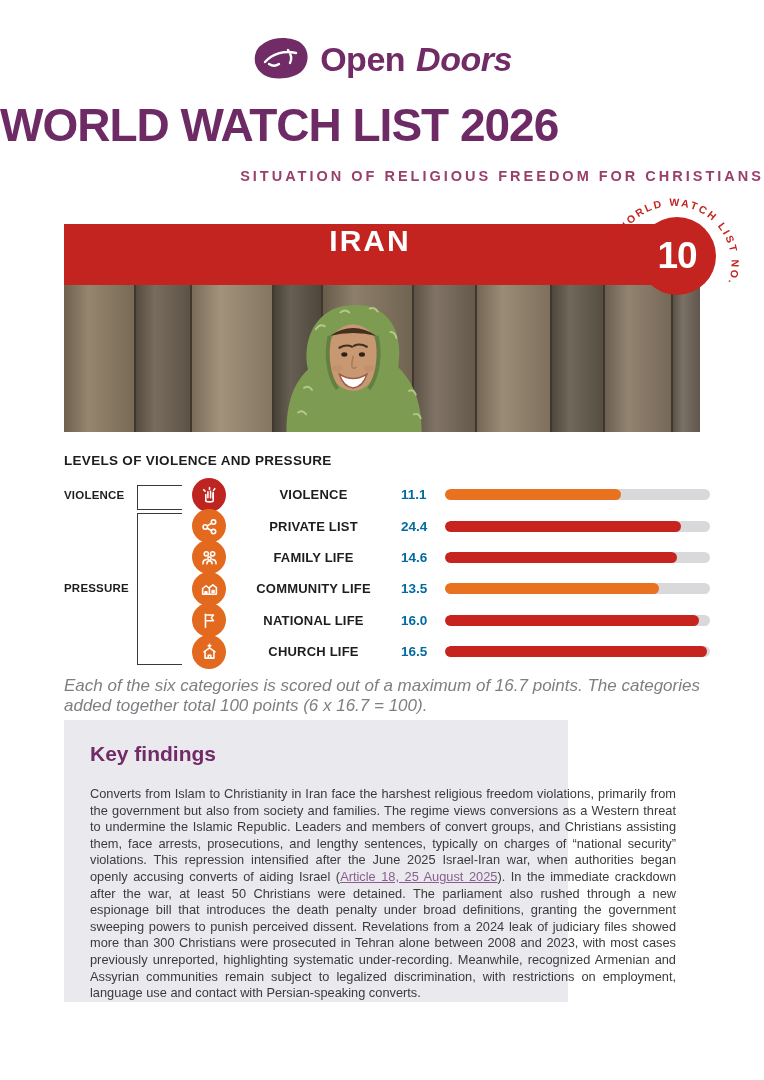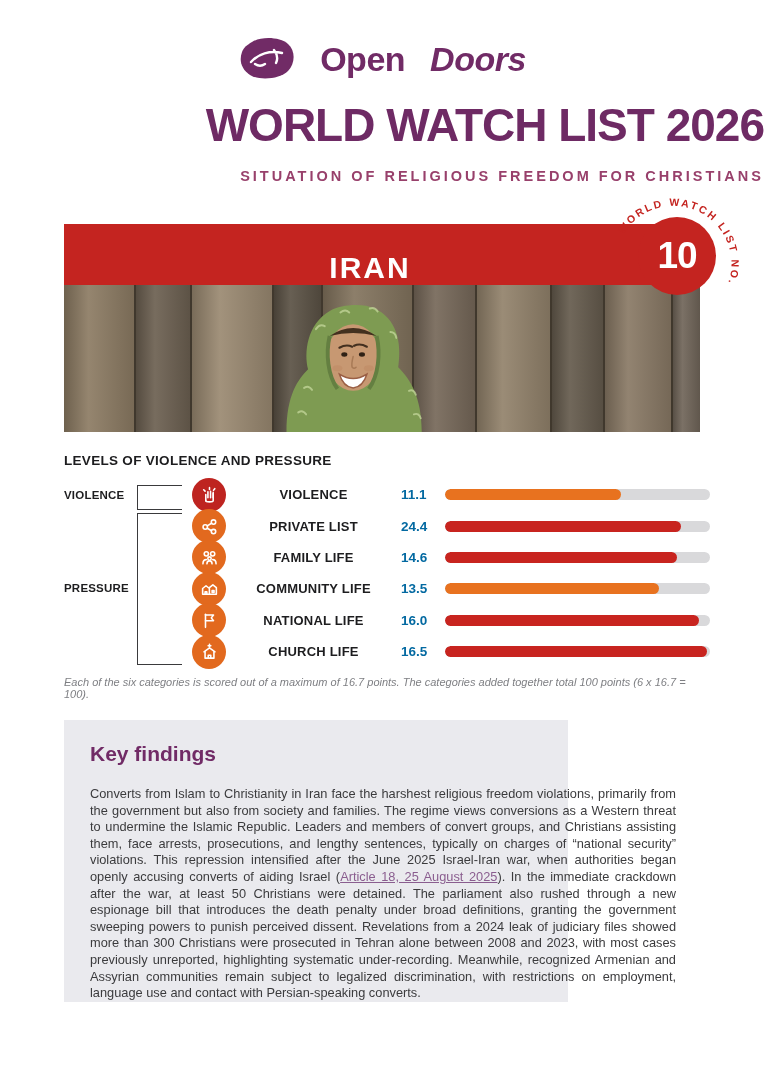--- a/index.html
+++ b/index.html
@@ -1,32 +1,32 @@
 <!DOCTYPE html>
 <html><head>
 <meta charset="utf-8">
 <style>
   html,body{margin:0;padding:0;background:#fff;}
   .page{position:relative;width:764px;height:1080px;background:#fff;overflow:hidden;
         font-family:"Liberation Sans", sans-serif;}
 
   
-  .logo{position:absolute;top:36px;left:0;width:764px;display:flex;justify-content:center;align-items:center;gap:24px;}
+  .logo{position:absolute;top:36px;left:0;width:764px;display:flex;justify-content:center;align-items:center;gap:10px;}
   .logo-word{font-size:34px;font-weight:900;color:#712B66;letter-spacing:-.5px;}
   .logo-word.italic{font-style:italic;margin-left:1px;}
 
   
-  .title{position:absolute;top:98px;left:0;width:764px;text-align:right;
+  .title{position:absolute;top:98px;left:0;width:764px;text-align:left;
          font-size:46px;font-weight:900;letter-spacing:-1px;color:#6E2A64;}
   .subtitle{position:absolute;top:168px;left:0;width:764px;text-align:right;
          font-size:14.5px;font-weight:700;letter-spacing:3px;color:#98406B;}
 
   
   .banner{position:absolute;left:64px;top:224px;width:612px;height:61px;background:#C42420;
-          display:flex;align-items:flex-end;justify-content:center;}
+          display:flex;align-items:flex-start;justify-content:center;}
   .banner-country{color:#fff;font-size:30px;font-weight:900;letter-spacing:2px;}
   .badge-circle{position:absolute;left:638px;top:217px;width:78px;height:78px;border-radius:50%;
           background:#C42420;display:flex;align-items:center;justify-content:center;z-index:5;}
   .badge-rank{color:#fff;font-size:37px;font-weight:900;letter-spacing:-1px;}
   .badge-arc{position:absolute;left:597px;top:176px;width:160px;height:160px;z-index:4;}
   .badge-arc text{font-family:"Liberation Sans",sans-serif;font-size:10.5px;font-weight:700;
           letter-spacing:2.2px;fill:#C42420;}
 
   
   .photo{position:absolute;left:64px;top:285px;width:636px;height:147px;overflow:hidden;display:flex;}
@@ -56,21 +56,21 @@
   .row-value{flex:0 0 44px;font-size:13.5px;font-weight:900;color:#0369a1;}
   .bar-track{flex:1;height:11px;border-radius:6px;background:#D9D9DB;position:relative;overflow:hidden;}
   .bar-fill{position:absolute;left:0;top:0;height:100%;border-radius:6px;}
   .side-label{position:absolute;font-size:11.5px;font-weight:900;color:#1d1d1f;letter-spacing:.2px;}
   .side-violence{left:64px;top:489px;}
   .side-pressure{left:64px;top:582px;}
   .bracket{position:absolute;left:137px;width:44px;border:1.6px solid #3a3a3c;border-right:none;}
   .bracket-violence{top:485px;height:23px;}
   .bracket-pressure{top:513px;height:150px;}
   .chart-footnote{position:absolute;left:64px;top:676px;width:648px;font-style:italic;
-          font-size:11px;color:#7e7f83;}
+          font-size:17px;color:#7e7f83;}
 
   
   .panel{position:absolute;left:64px;top:720px;width:504px;height:282px;background:#EAEAEE;}
   .panel-heading{position:absolute;left:26px;top:22px;font-size:21px;font-weight:900;color:#712B66;}
   .panel-text{position:absolute;left:26px;top:66px;width:586px;font-size:12.8px;line-height:16.6px;
           color:#3b3b3d;text-align:justify;}
   .panel-text a{color:#8a5d8f;text-decoration:underline;cursor:pointer;}
 </style>
 </head>
 <body>

